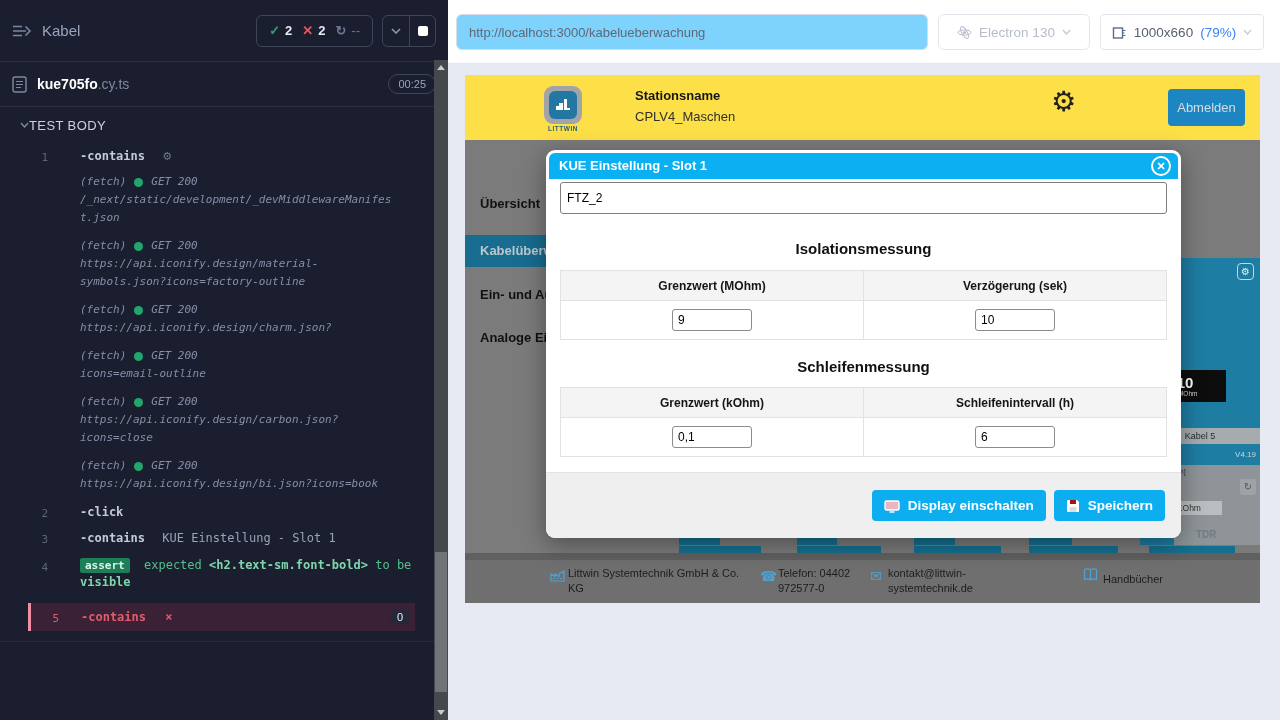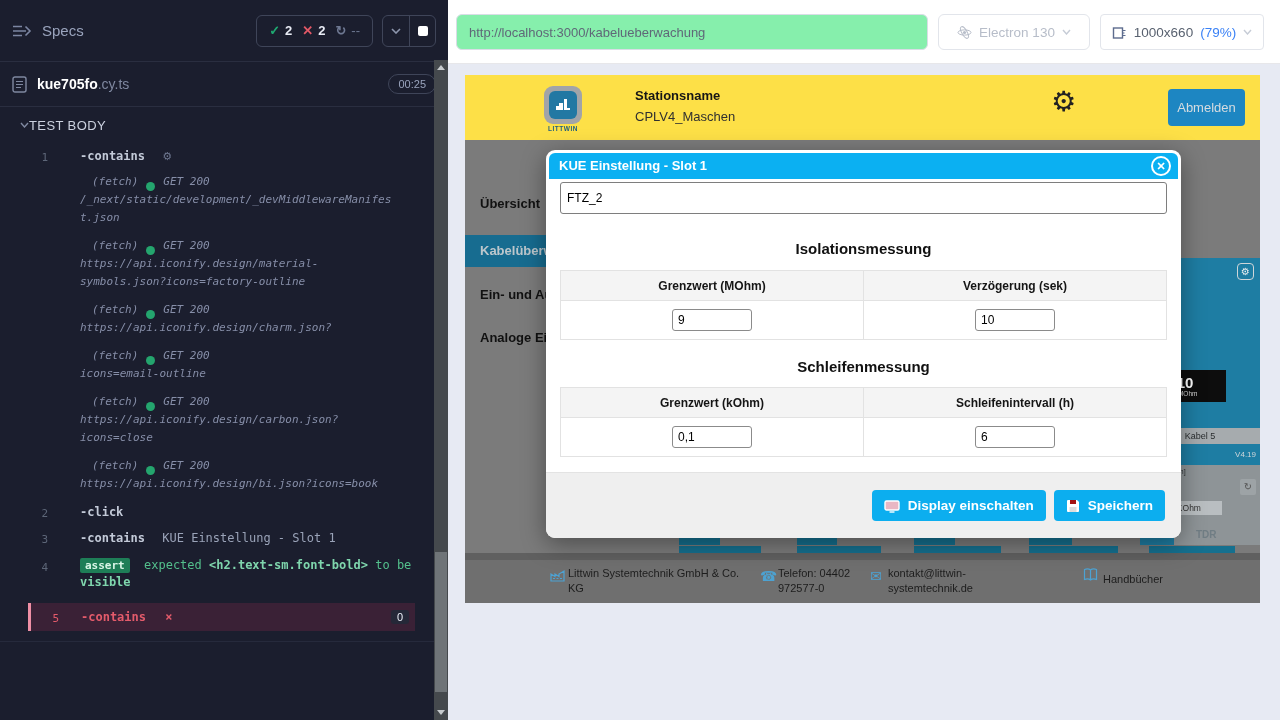--- a/index.html
+++ b/index.html
@@ -35,21 +35,21 @@
 
   .cy-log { position:relative; font-family:"DejaVu Sans Mono", monospace; }
   .cmd-row { position:relative; padding:6px 10px 6px 80px; font-size:12px; }
   .cmd-num { position:absolute; left:8px; width:40px; text-align:right;
              color:#5d6678; font-size:11px; top:8px; }
   .cmd-name { font-weight:bold; color:#c3cad8; }
   .cmd-arg { color:#9aa3b8; margin-left:10px; }
   .cmd-gear { color:#6e7790; font-size:11px; margin-left:10px; font-family:"DejaVu Sans",sans-serif;}
   .fetch-group { padding:4px 10px 6px 80px; color:#868ea8; font-style:italic;
                  font-size:11px; line-height:18px; }
-  .fetch-line1 { display:flex; align-items:flex-end; gap:8px;margin-left:12px; }
+  .fetch-line1 { display:flex; align-items:center; gap:8px; }
   .get-dot { width:9px; height:9px; border-radius:50%; background:#24a56e;
              display:inline-block; flex:0 0 auto; }
   .assert-row { position:relative; padding:6px 10px 6px 80px; font-size:12px;
                 color:#53c08c; line-height:17px; }
   .assert-badge { background:#1e7e57; color:#d9f6e7; font-weight:bold; font-size:11px;
                   border-radius:2px; padding:1px 5px; margin-right:7px; }
   .assert-bold { font-weight:bold; color:#7fd6ad; }
   .fail-row { position:relative; margin:6px 0 0 28px; width:387px; background:#3a2136;
               border-left:3px solid #ef8fa5; padding:7px 10px 7px 14px; font-size:12px; }
   .fail-num { position:absolute; left:6px; width:22px; text-align:right;
@@ -67,21 +67,21 @@
               border-left:4px solid transparent; border-right:4px solid transparent; }
   .sb-up { top:5px; border-bottom:5px solid #c6cacd; }
   .sb-down { bottom:5px; border-top:5px solid #c6cacd; }
   .sb-thumb { position:absolute; left:1px; top:492px; width:12px; height:140px; background:#6f7478; }
 
   
   .pane { position:absolute; left:448px; top:0; width:832px; height:720px; background:#e7eaf3; }
   .topbar { position:relative; height:64px; background:#fff; border-bottom:1px solid #e7e7ea; }
   .url-box { position:absolute; left:8px; top:14px; width:472px; height:36px;
              border:1px solid #d9dde6; border-radius:6px; font-size:13px; color:#5f6878;
-             padding:0 12px; background:#86efac; font-family:"Liberation Sans",sans-serif; }
+             padding:0 12px; background:#7dd3fc; font-family:"Liberation Sans",sans-serif; }
   .browser-box { position:absolute; left:490px; top:14px; width:152px; height:36px;
                  border:1px solid #e2e5eb; border-radius:6px; display:flex; align-items:center;
                  justify-content:center; gap:7px; color:#b7bdc9; font-size:13.5px; }
   .size-box { position:absolute; left:652px; top:14px; width:164px; height:36px;
               border:1px solid #e2e5eb; border-radius:4px; display:flex; align-items:center;
               justify-content:center; gap:7px; font-size:13.5px; color:#596270; }
   .size-zoom { color:#3b82f6; }
 
   
   .aut { position:absolute; left:17px; top:75px; width:795px; height:528px;
@@ -177,21 +177,21 @@
 <body>
 
 <aside class="cy-sidebar">
   <div class="cy-header">
     <span>
       <svg width="20" height="14" viewBox="0 0 20 14">
         <path d="M1 2.5h9 M1 7h13 M1 11.5h9" stroke="#7c86a2" stroke-width="1.6" fill="none"></path>
         <path d="M13.5 2.5 L18 7 L13.5 11.5" stroke="#7c86a2" stroke-width="1.6" fill="none"></path>
       </svg>
     </span>
-    <span class="cy-title">Specs</span>
+    <span class="cy-title">Kabel</span>
     <div class="cy-stats">
       <span class="stat">
         <span class="glyph glyph-pass">✓</span>
         <span>2</span>
       </span>
       <span class="stat">
         <span class="glyph glyph-fail">✕</span>
         <span>2</span>
       </span>
       <span class="stat">

